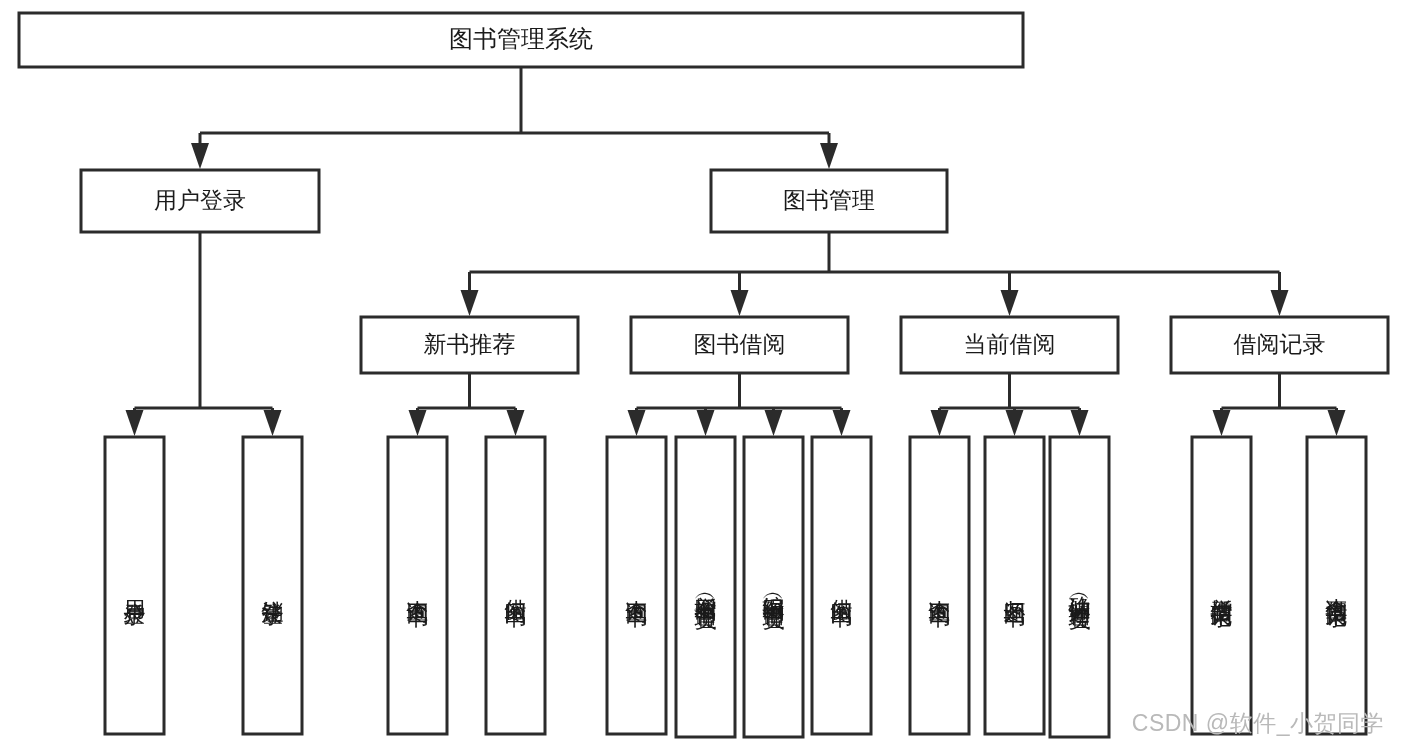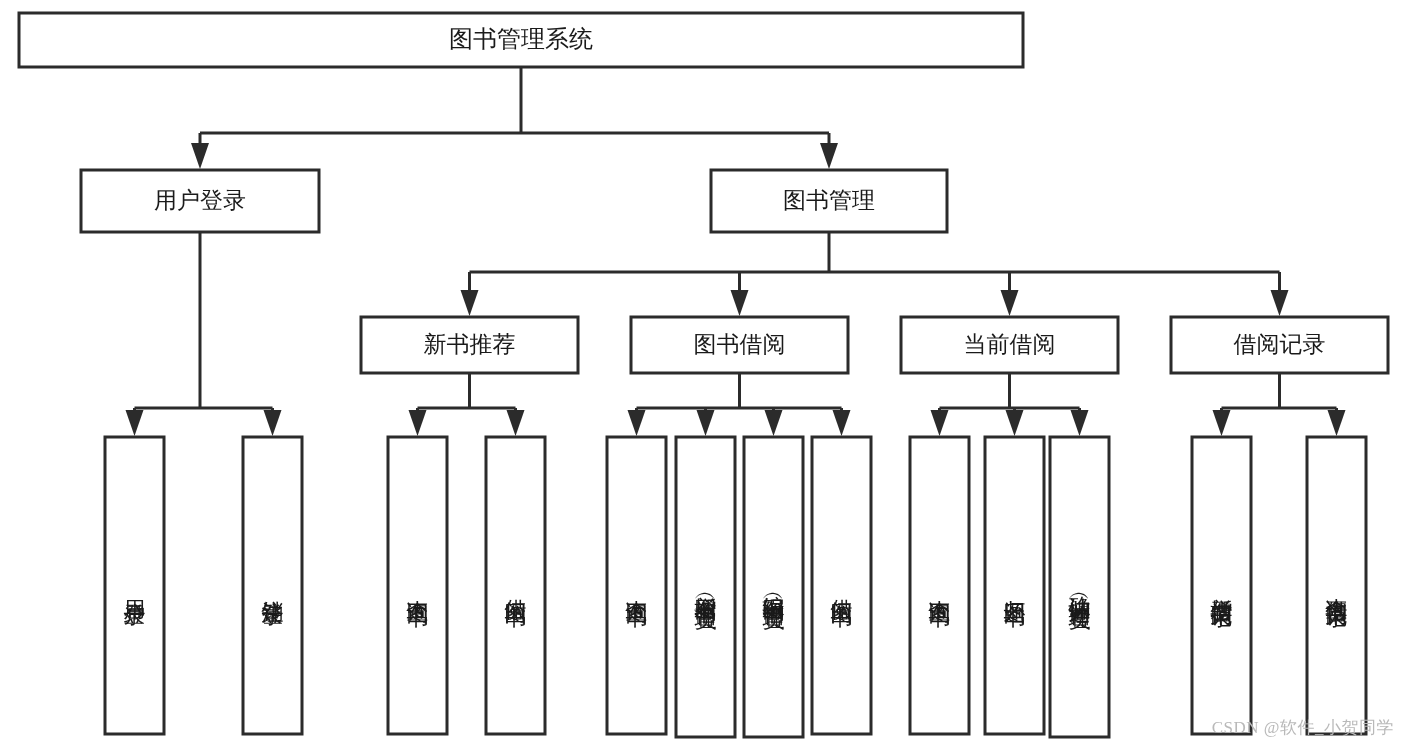--- a/index.html
+++ b/index.html
@@ -63,24 +63,24 @@
     font-size: 22px;
     line-height: 1.08;
     color: #1a1a1a;
     letter-spacing: 2px;
     white-space: nowrap;
     text-align: center;
     pointer-events: none;
   }
   .watermark {
     position: absolute;
-    right: 11px;
+    right: 21px;
     bottom: 6px;
-    font-family: Liberation Serif, serif;
-    font-size: 17px;
+    font-family: Liberation Sans, sans-serif;
+    font-size: 23px;
     color: #b9b9b9;
     letter-spacing: 0.5px;
     white-space: nowrap;
   }
 </style>
 </head>
 <body>
 
 <div id="diagram-root">
 

